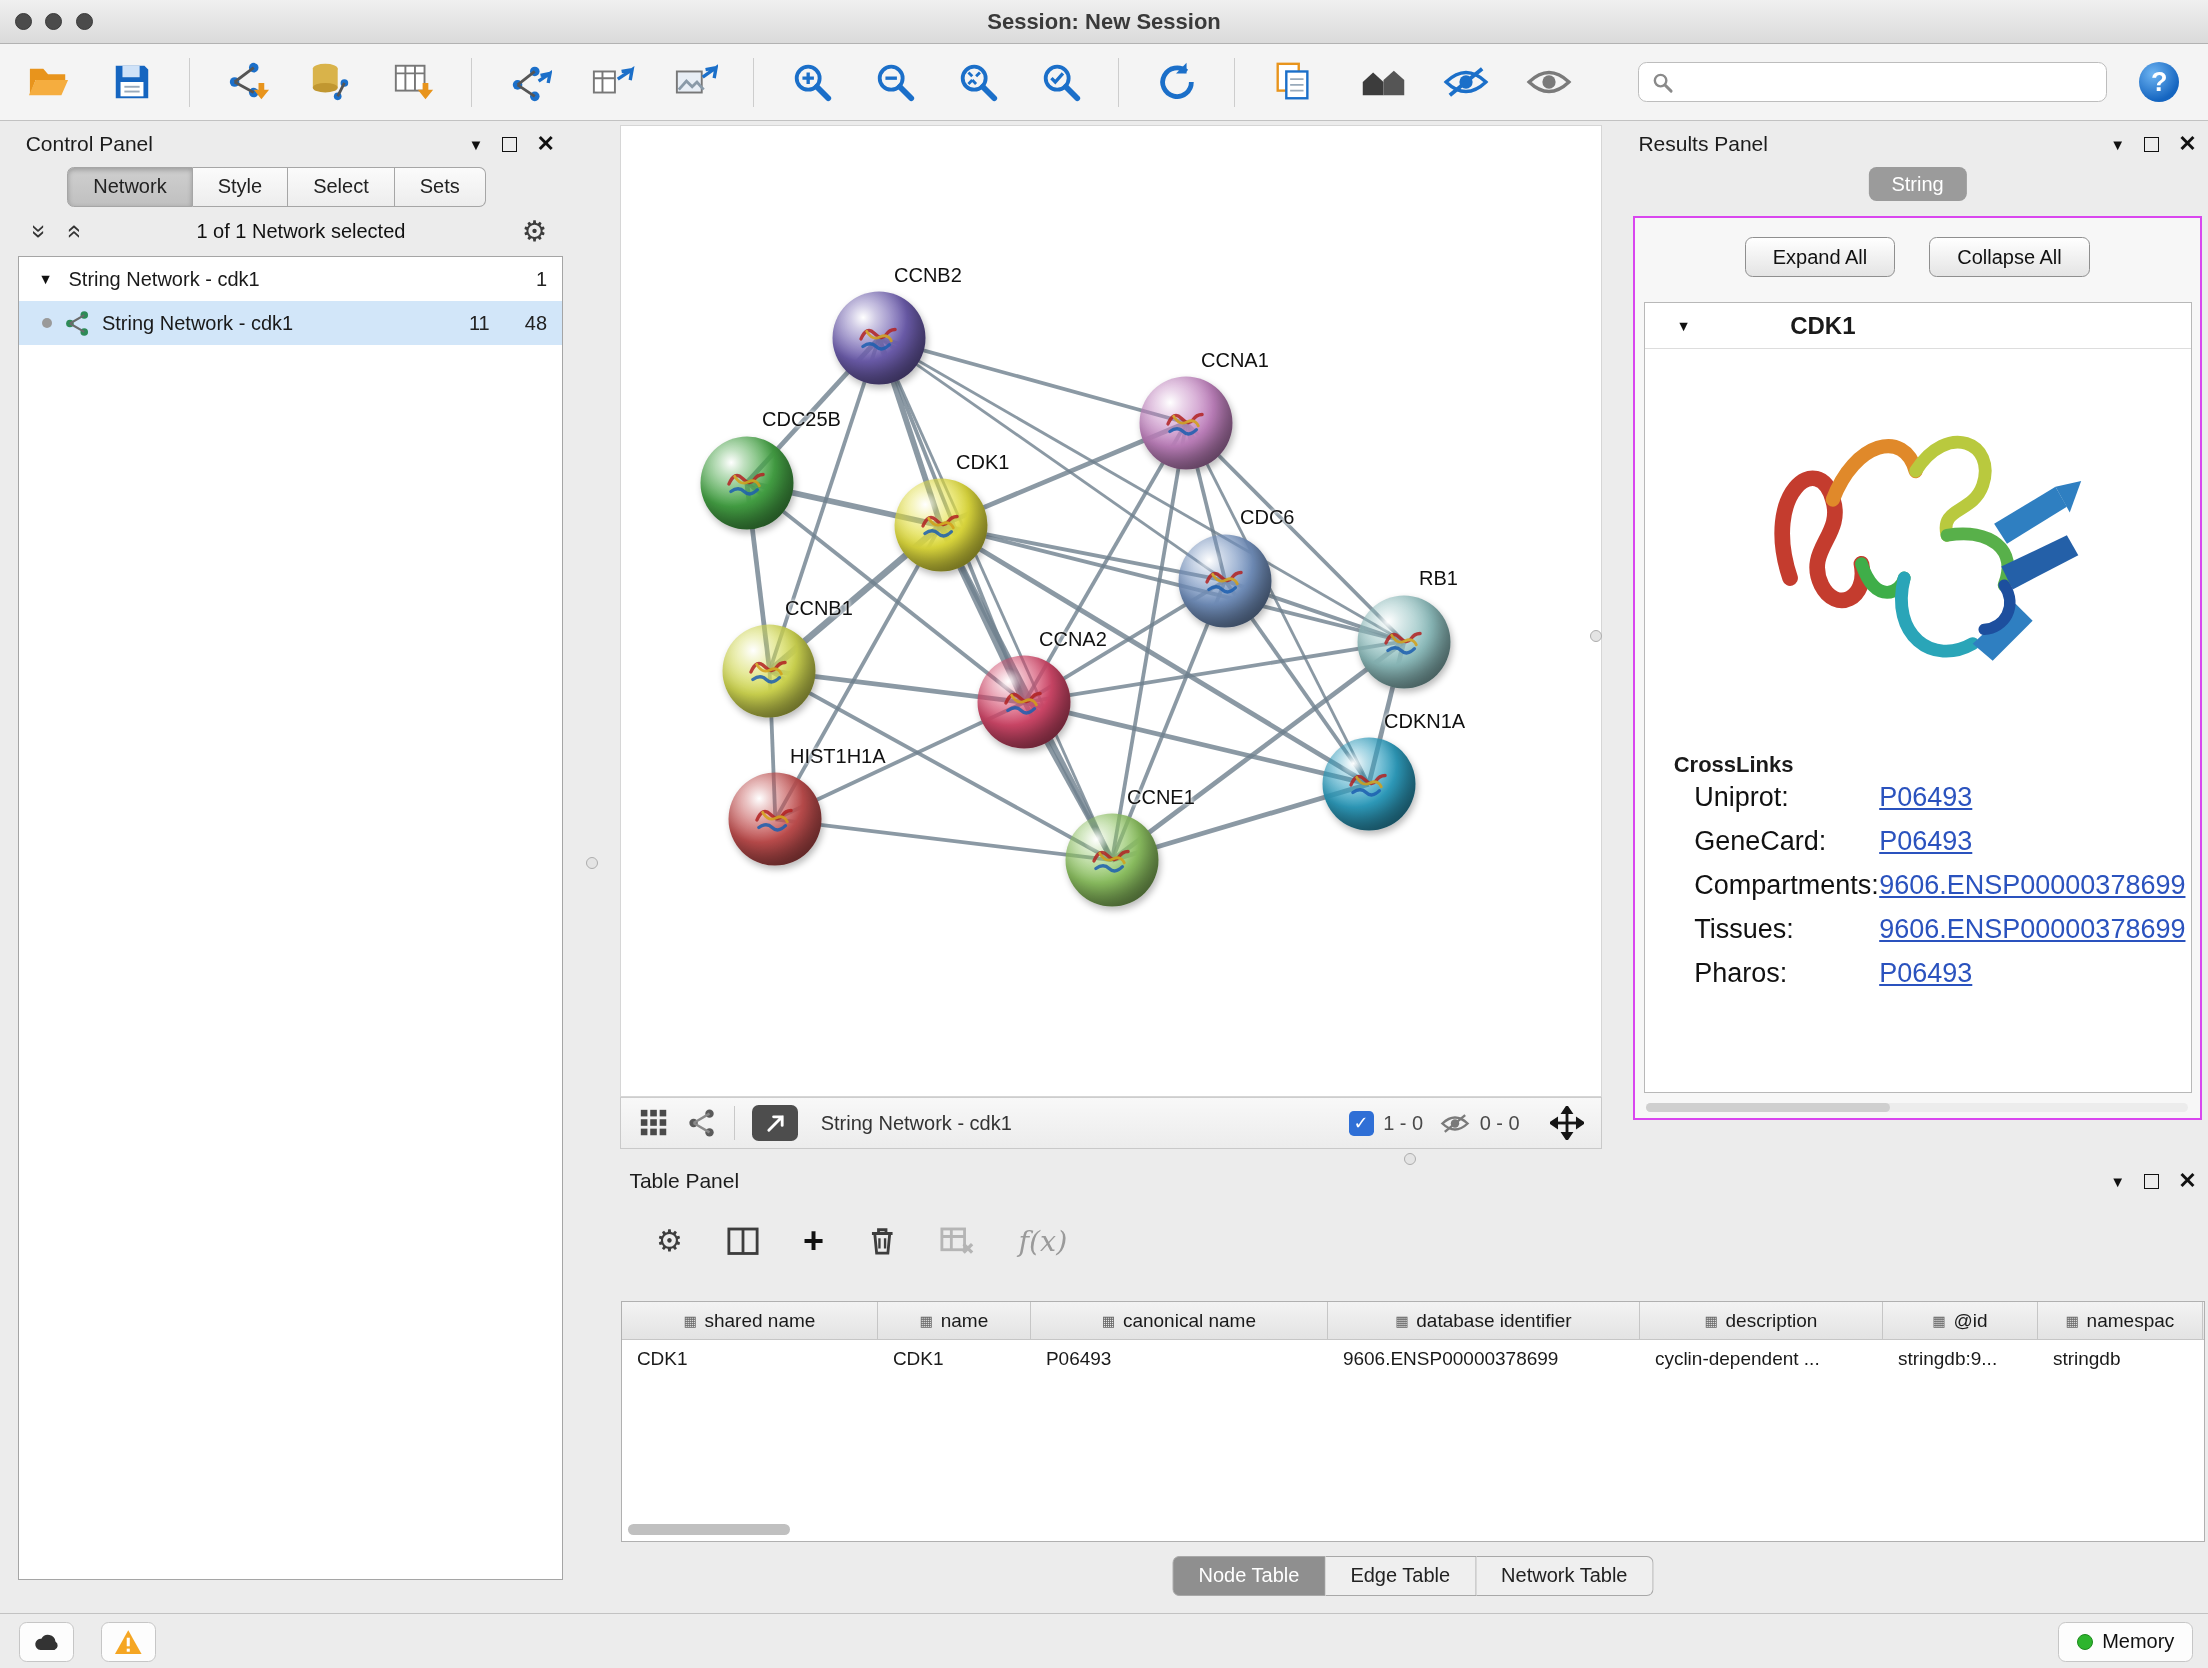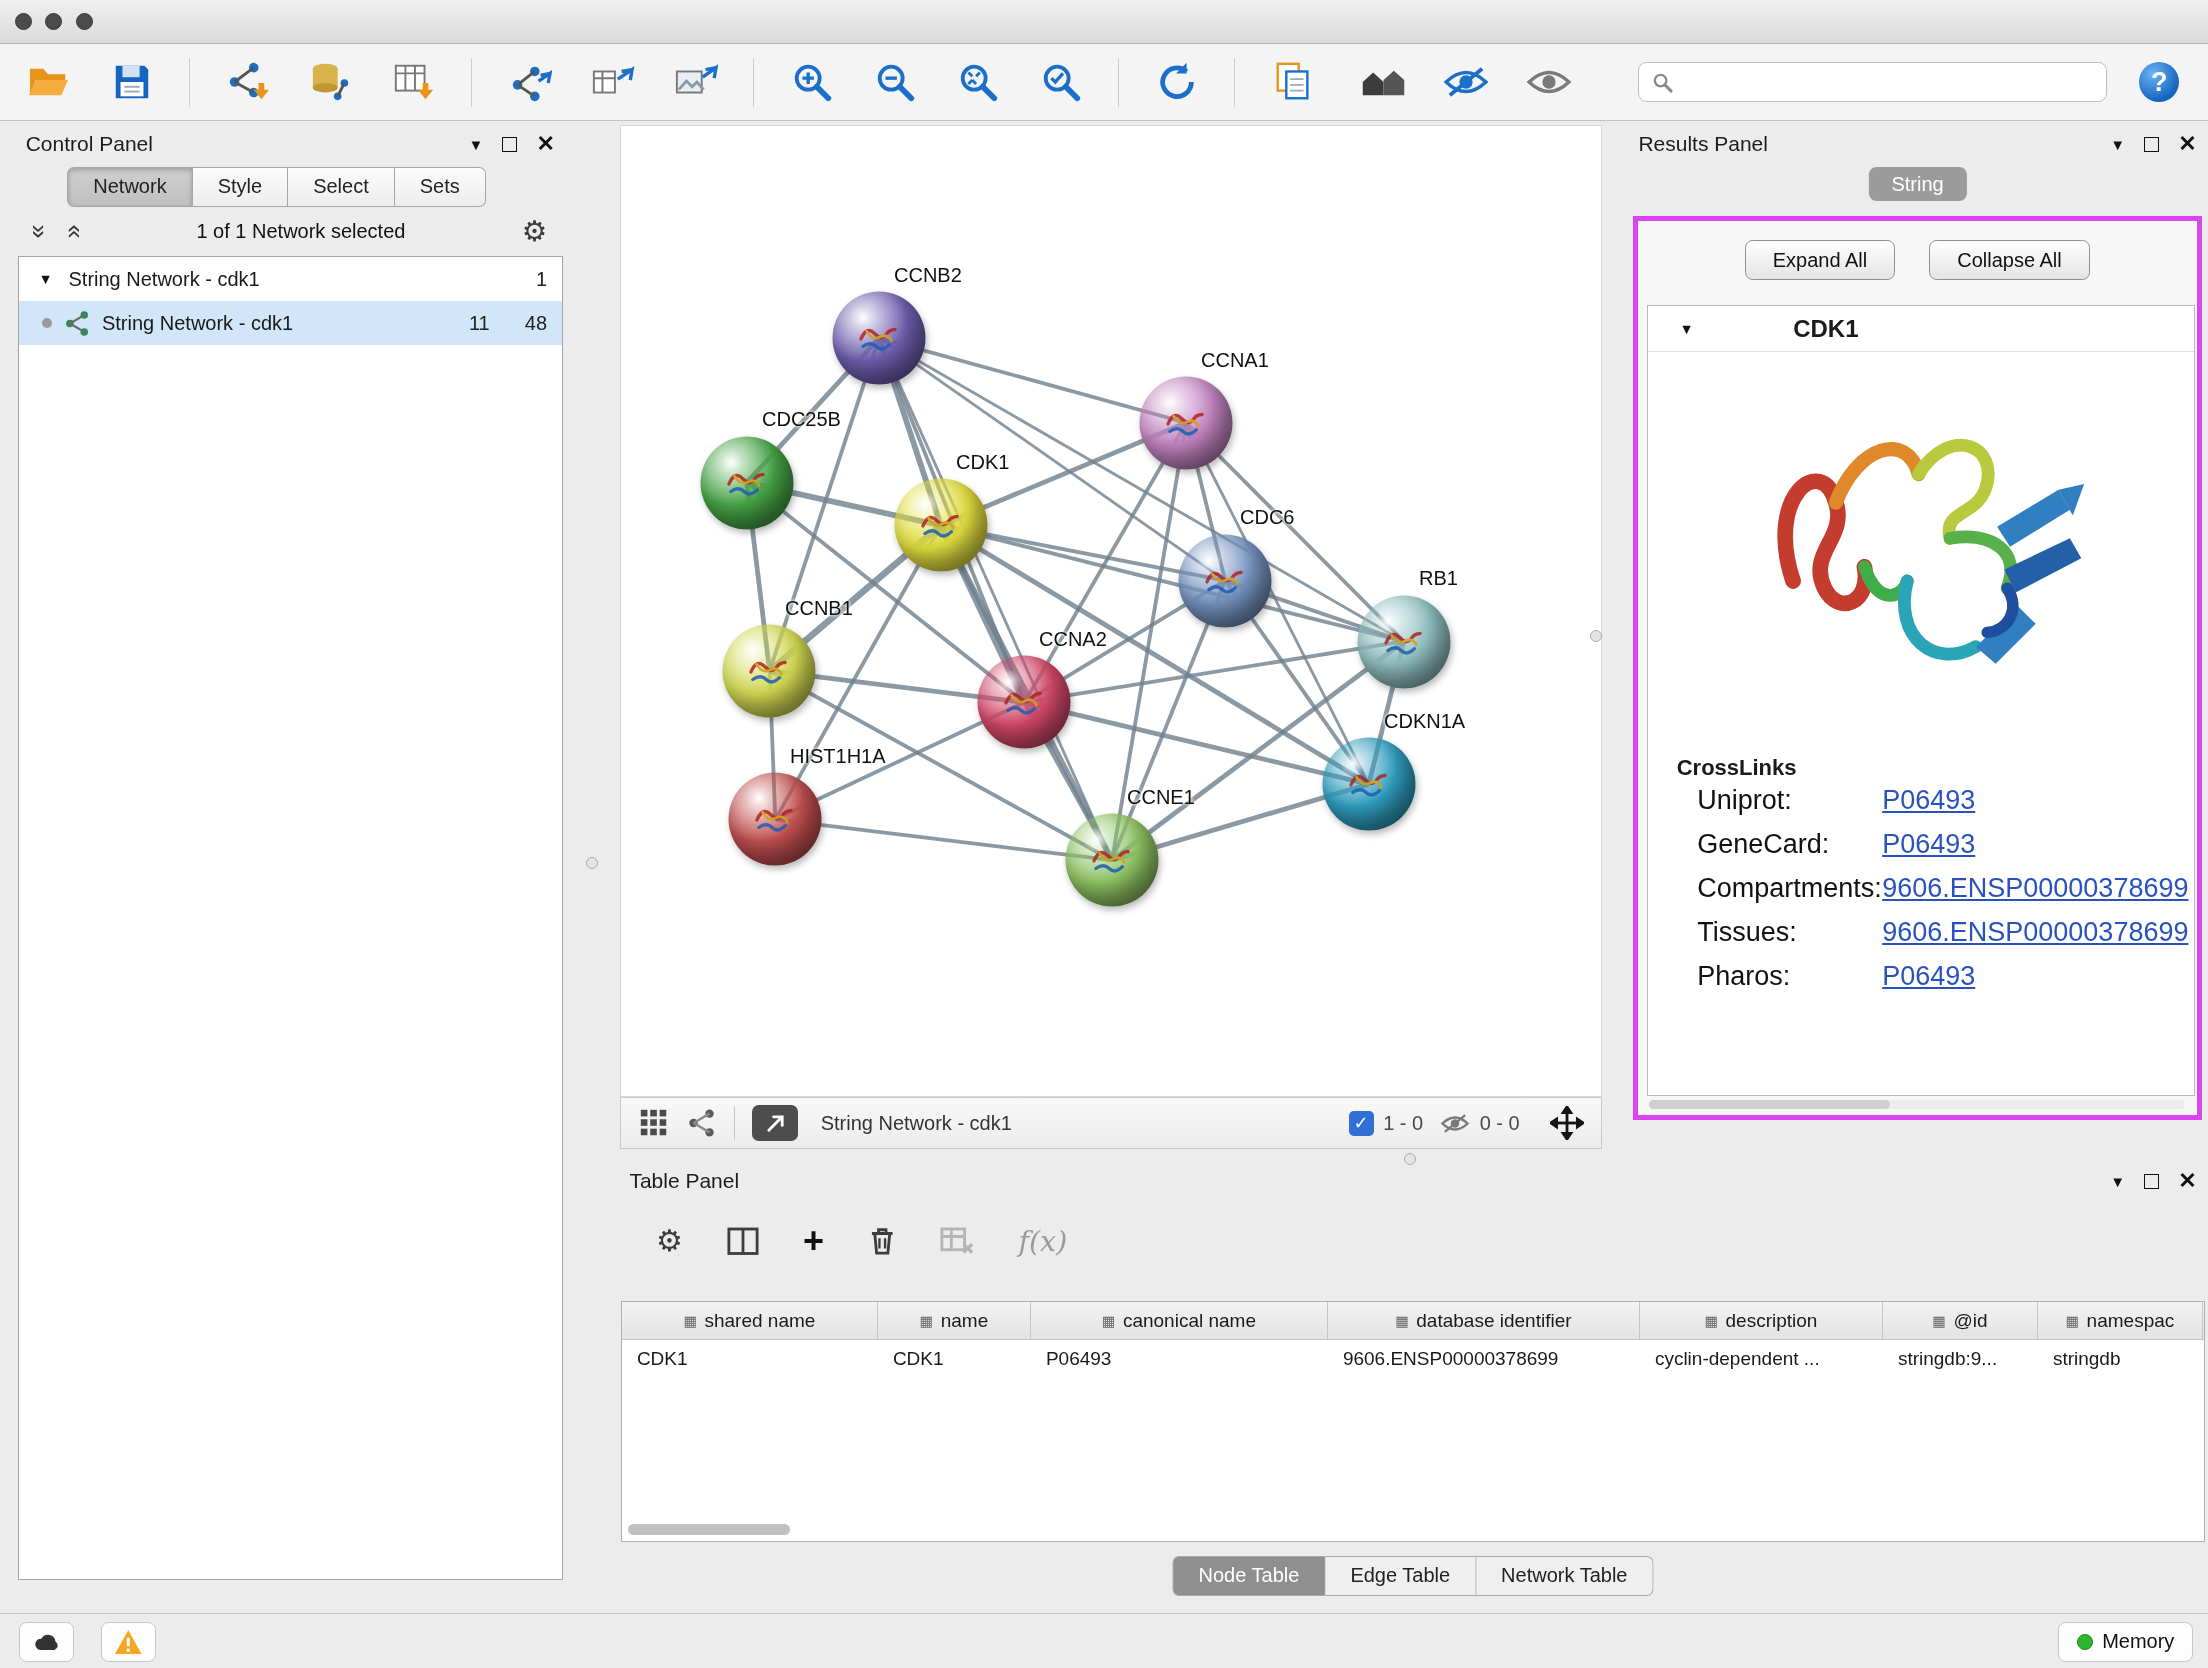--- a/index.html
+++ b/index.html
@@ -58,21 +58,21 @@
 .net-toolbar{position:relative;height:52px;background:linear-gradient(#f8f8f8,#ececec);border:1px solid #c9c9c9;border-top:1px solid #cdcdcd;display:flex;align-items:center;gap:17px;padding:0 17px}
 .nt-sep{width:1px;height:34px;background:#c9c9c9}
 .nt-darkbtn{width:46px;height:36px;background:#4d4d4d;border-radius:6.7px;display:flex;align-items:center;justify-content:center}
 .nt-name{font-size:20px;color:#333;margin-left:5.7px}
 .nt-status{display:flex;align-items:center;gap:9.5px;font-size:20px;color:#4a4a4a}
 .nt-check{width:25px;height:25px;background:#2f6fd6;border-radius:4.8px;color:#fff;font-size:18px;display:flex;align-items:center;justify-content:center}
 
 
 .results-panel{position:absolute;left:1627px;top:125px;width:581px;height:1008px}
 .string-pill{position:absolute;left:50%;transform:translateX(-50%);top:42px;padding:5.7px 23px;background:#9b9b9b;border-radius:7.6px;color:#fff;font-size:20px}
-.rp-box{position:absolute;left:5.7px;top:91px;width:569px;height:904px;border:5px solid #d946ef;background:#f7f7f7}
+.rp-box{position:absolute;left:5.7px;top:91px;width:569px;height:904px;border:2px solid #d946ef;background:#f7f7f7}
 .rp-btns{display:flex;justify-content:center;gap:34px;margin-top:19px}
 .rp-btn{padding:7.6px 27px;font-size:20px;border:1px solid #8f8f8f;border-radius:7.6px;background:linear-gradient(#ffffff,#e4e4e4);color:#111}
 .pro-box{position:absolute;left:9.5px;top:84px;width:548px;height:791px;background:#fff;border:1px solid #b8b8b8}
 .pro-head{display:flex;align-items:center;height:46px;border-bottom:1px solid #ddd;padding:0 27px}
 .pro-name{font-size:24px;font-weight:bold;margin-left:95px}
 .pro-desc{font-size:21px;padding:13.3px 0 0 19px}
 .pro-img{display:block;margin:15px auto 0 auto}
 .cl-title{font-size:22px;font-weight:bold;padding:17px 0 3.8px 28.5px}
 .cl-row{display:flex;height:44px;align-items:flex-start;font-size:27px;padding-left:49px}
 .cl-row .cl-lbl{width:185px;color:#111}
@@ -111,20 +111,21 @@
 <body>
 
 <div class="app">
 
   <div class="titlebar">
     <div class="traffic">
       <span class="tl"></span>
       <span class="tl"></span>
       <span class="tl"></span>
     </div>
+    <div class="win-title">Session: New Session</div>
   </div>
 
   <div class="toolbar">
     <span class="tbtn">
       <svg width="46" height="42" viewBox="0 0 48 44">
           <path d="M4 8 h14 l5 6 h18 v6 H10 L4 36 Z" fill="#e8941c"></path>
           <path d="M10 20 h34 l-7 16 H3 Z" fill="#f5ad3f"></path>
         </svg>
     </span>
     <span class="tbtn">

